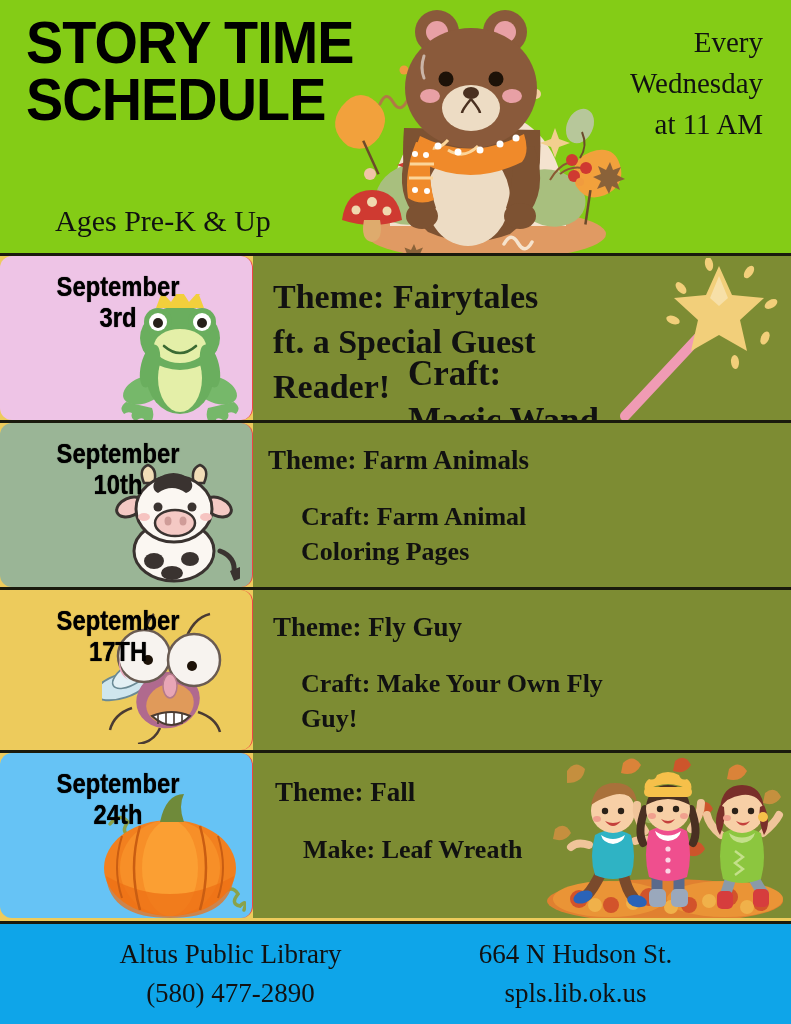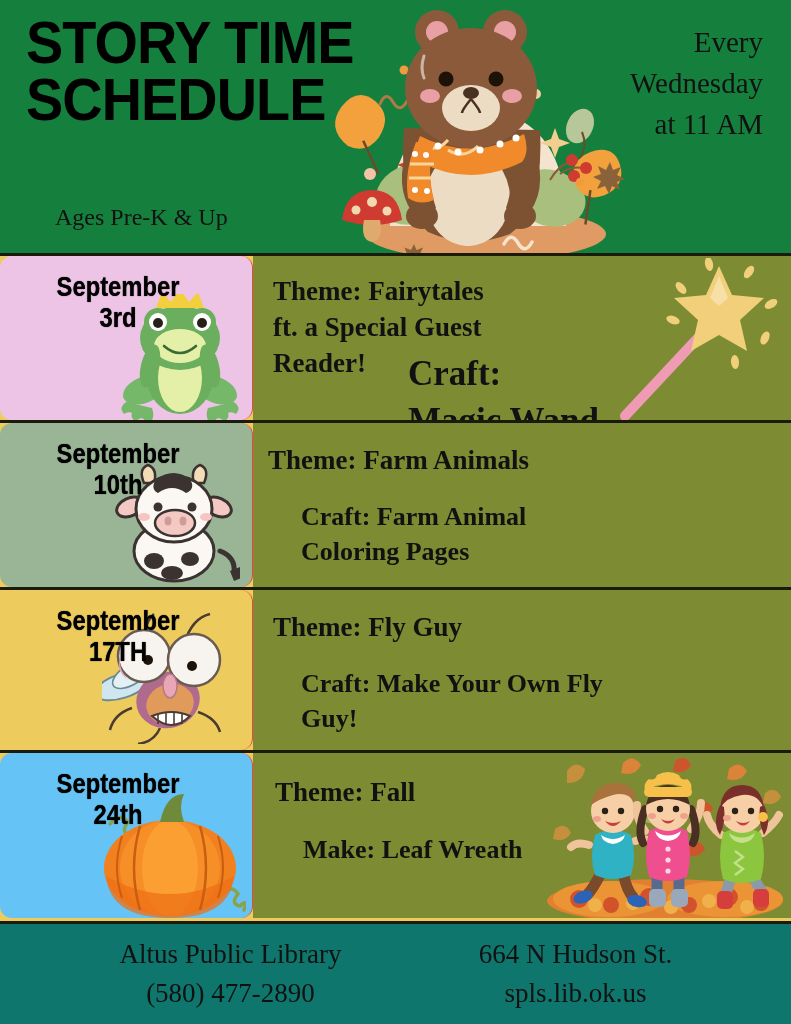--- a/index.html
+++ b/index.html
@@ -12,41 +12,41 @@
   .poster{
     position:relative;
     width:791px;height:1024px;
     overflow:hidden;
     background:#edcb5c;
   }
 
   
   .header{
     position:absolute;left:0;top:0;width:791px;height:253px;
-    background:#15803d;
+    background:#84cc16;
     overflow:hidden;
   }
   .title{
     position:absolute;left:26px;top:14px;
     width:420px;
     font-family:"Liberation Sans",sans-serif;
     font-weight:bold;
     font-size:60px;
     line-height:0.95;
     letter-spacing:-1px;
     color:#000000;
     transform:scaleX(0.93);
     transform-origin:left top;
     z-index:6;
     white-space:pre-line;
   }
   .ages{
     position:absolute;left:55px;top:204px;
     font-family:"Liberation Serif",serif;
-    font-size:24px;
+    font-size:30px;
     color:#111;
     z-index:6;
   }
   .every-wed{
     position:absolute;right:28px;top:22px;
     width:215px;
     text-align:right;
     font-family:"Liberation Serif",serif;
     font-size:29px;
     line-height:1.42;
@@ -117,21 +117,21 @@
     white-space:pre-line;
   }
 
   
   .bg-pink{background:#eec4e6;}
   .bg-sage{background:#9ab596;}
   .bg-yellow{background:#edcb5c;}
   .bg-blue{background:#66c3f5;}
 
   
-  .r1-theme{left:20px;top:18px;font-size:27px;line-height:1.33;width:380px;}
+  .r1-theme{left:20px;top:18px;font-size:34px;line-height:1.33;width:380px;}
   .r1-craft{left:155px;top:95px;font-size:35px;line-height:1.33;width:300px;white-space:pre-line;}
 
   
   .r2-theme{left:15px;top:22px;font-size:27px;}
   .r2-craft{left:48px;top:76px;font-size:26px;line-height:1.35;width:330px;}
 
   
   .r3-theme{left:20px;top:22px;font-size:27px;}
   .r3-craft{left:48px;top:76px;font-size:26px;line-height:1.35;width:400px;}
 
@@ -144,21 +144,21 @@
   .frog-art{right:8px;bottom:-4px;width:128px;height:130px;}
   .cow-art{right:12px;bottom:2px;width:126px;height:126px;}
   .fly-art{right:10px;top:14px;width:140px;height:140px;}
   .pumpkin-art{right:6px;bottom:0px;width:150px;height:128px;}
   .wand-art{right:0px;top:2px;width:172px;height:164px;}
   .kids-art{right:0px;top:0px;width:252px;height:168px;}
 
   
   .footer{
     position:absolute;left:0;top:921px;width:791px;height:103px;
-    background:#0f766e;
+    background:#0ea5e9;
     border-top:3px solid #1a1a0d;
     box-sizing:border-box;
   }
   .footer-grid{
     display:flex;
     width:100%;height:100%;
     align-items:center;
     justify-content:center;
     gap:0px;
   }

